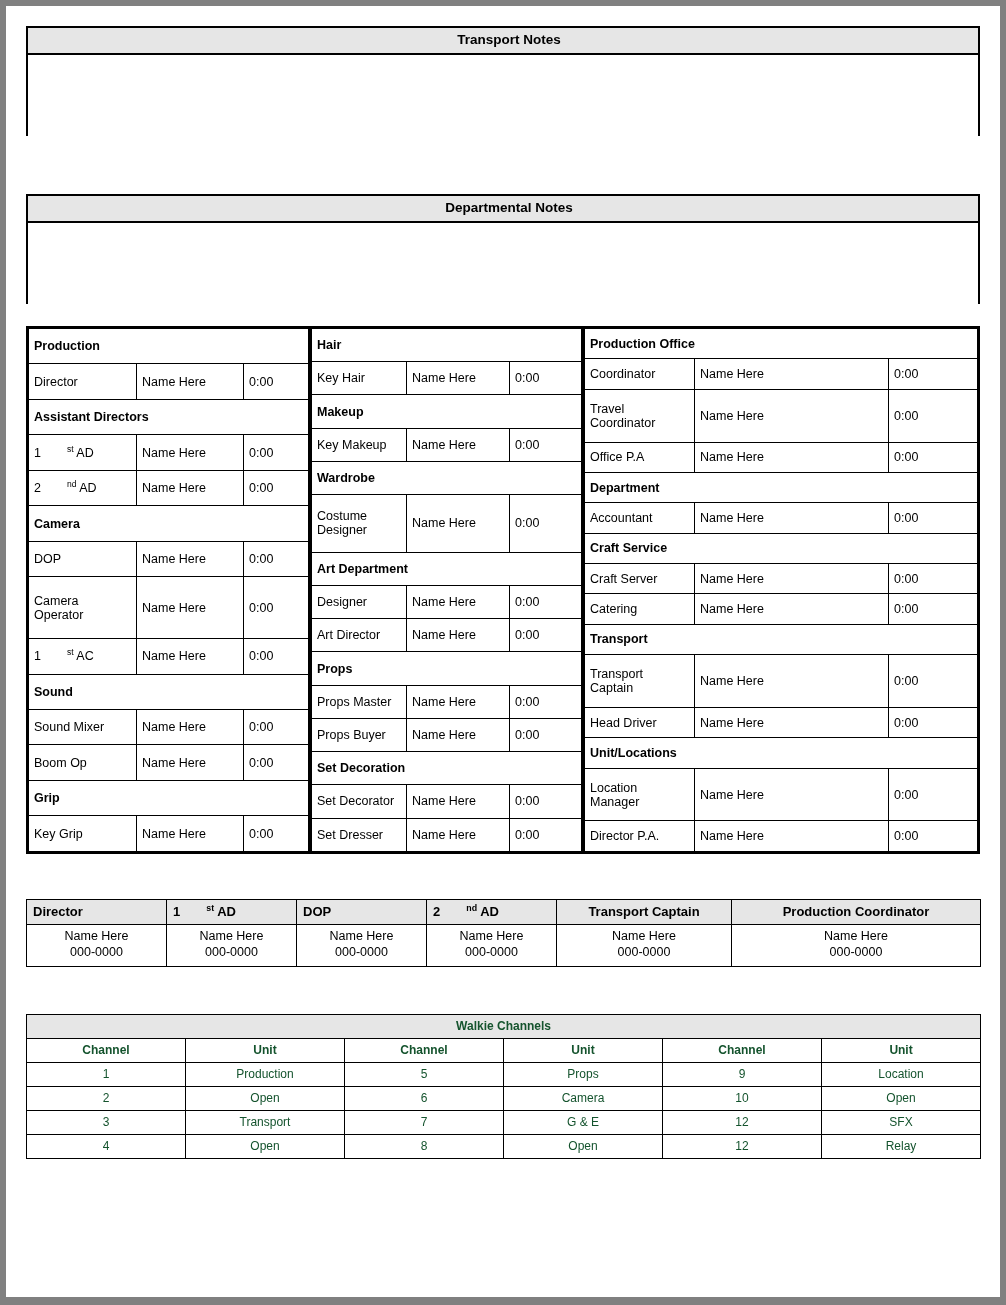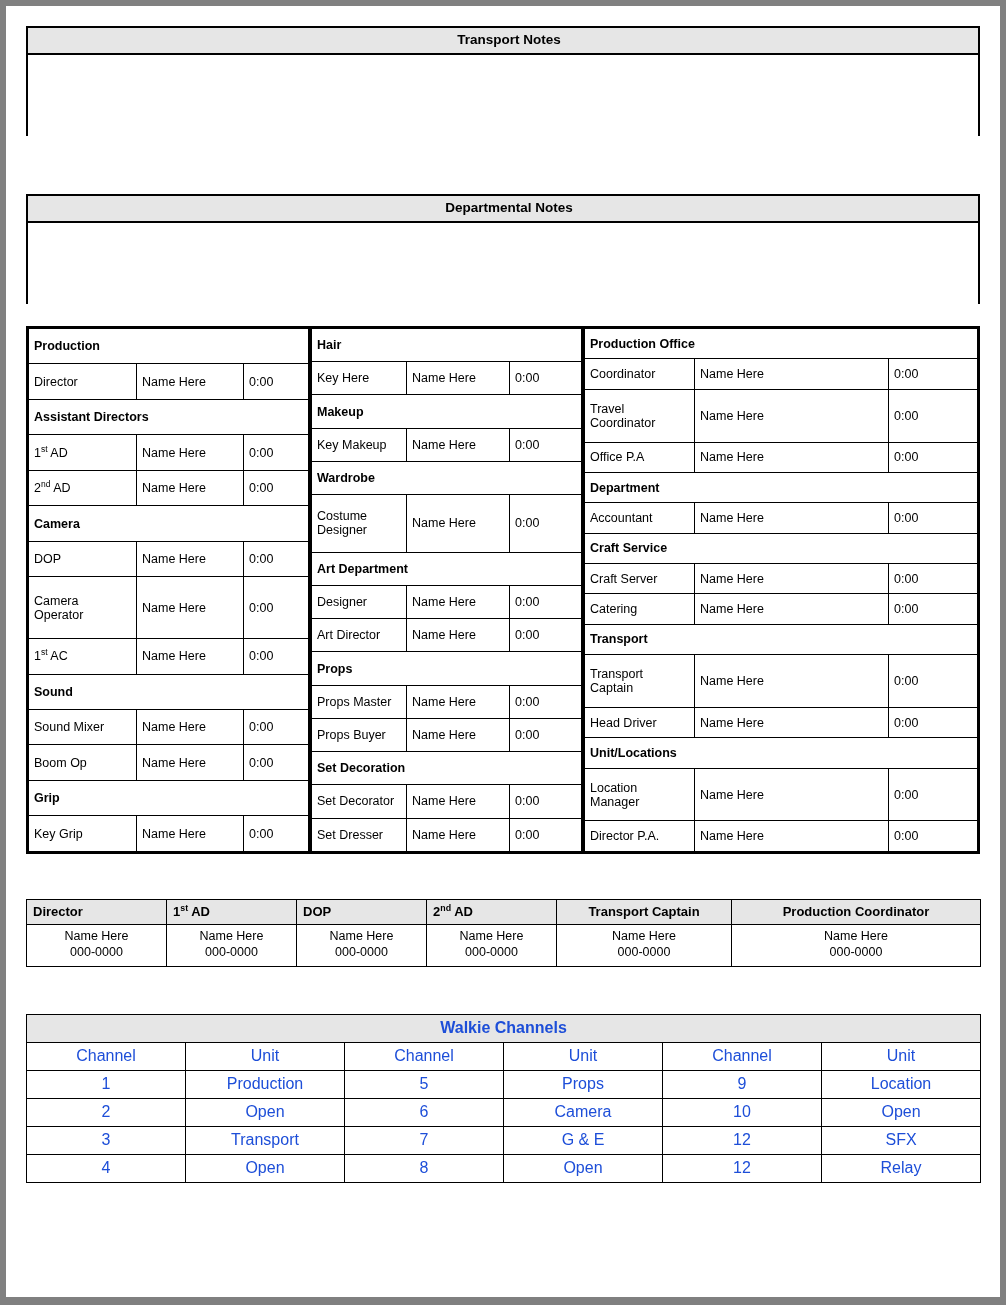--- a/index.html
+++ b/index.html
@@ -68,20 +68,21 @@
     border-bottom: 2px solid #000;
   }
   td.time {
     text-align: left;
     margin-top: 44px;
   }
   sup {
     font-size: 0.68em;
     vertical-align: super;
     line-height: 0;
+    margin-left: 26px;
   }
 
   
   table.contacts {
     border-collapse: collapse;
     table-layout: fixed;
     width: 100%;
   }
   table.contacts td {
     border: 1px solid #000;
@@ -108,35 +109,35 @@
 
   
   table.walkie {
     border-collapse: collapse;
     table-layout: fixed;
     width: 100%;
   }
   table.walkie td {
     border: 1px solid #000;
     text-align: center;
-    font-size: 16px;
-    color: #1d4ed8;
+    font-size: 12px;
+    color: #14532d;
     padding: 4px 2px 5px 2px;
     box-sizing: border-box;
   }
   td.walkie-title {
     background: #e6e6e6;
     font-weight: bold;
     font-size: 13.5px;
     border-top: 2px solid #000;
     border-bottom: 2px solid #000;
     padding: 5px 0 6px 0;
   }
   td.walkie-head {
-    font-weight: normal;
+    font-weight: bold;
     font-size: 13px;
     border-bottom: 2px solid #000;
   }
 </style>
 </head>
 <body>
 
 <div class="page">
 
   <div class="block" style="left:20px; top:20px; width:954px; height:110px;">
@@ -231,21 +232,21 @@
             <colgroup>
               <col style="width: 95px;">
               <col style="width: 103px;">
               <col>
             </colgroup>
             <tbody>
               <tr>
                 <td class="dept" colspan="3">Hair</td>
               </tr>
               <tr>
-                <td>Key Here</td>
+                <td>Key Hair</td>
                 <td>Name Here</td>
                 <td class="time">0:00</td>
               </tr>
               <tr>
                 <td class="dept" colspan="3">Makeup</td>
               </tr>
               <tr>
                 <td>Key Makeup</td>
                 <td>Name Here</td>
                 <td class="time">0:00</td>

